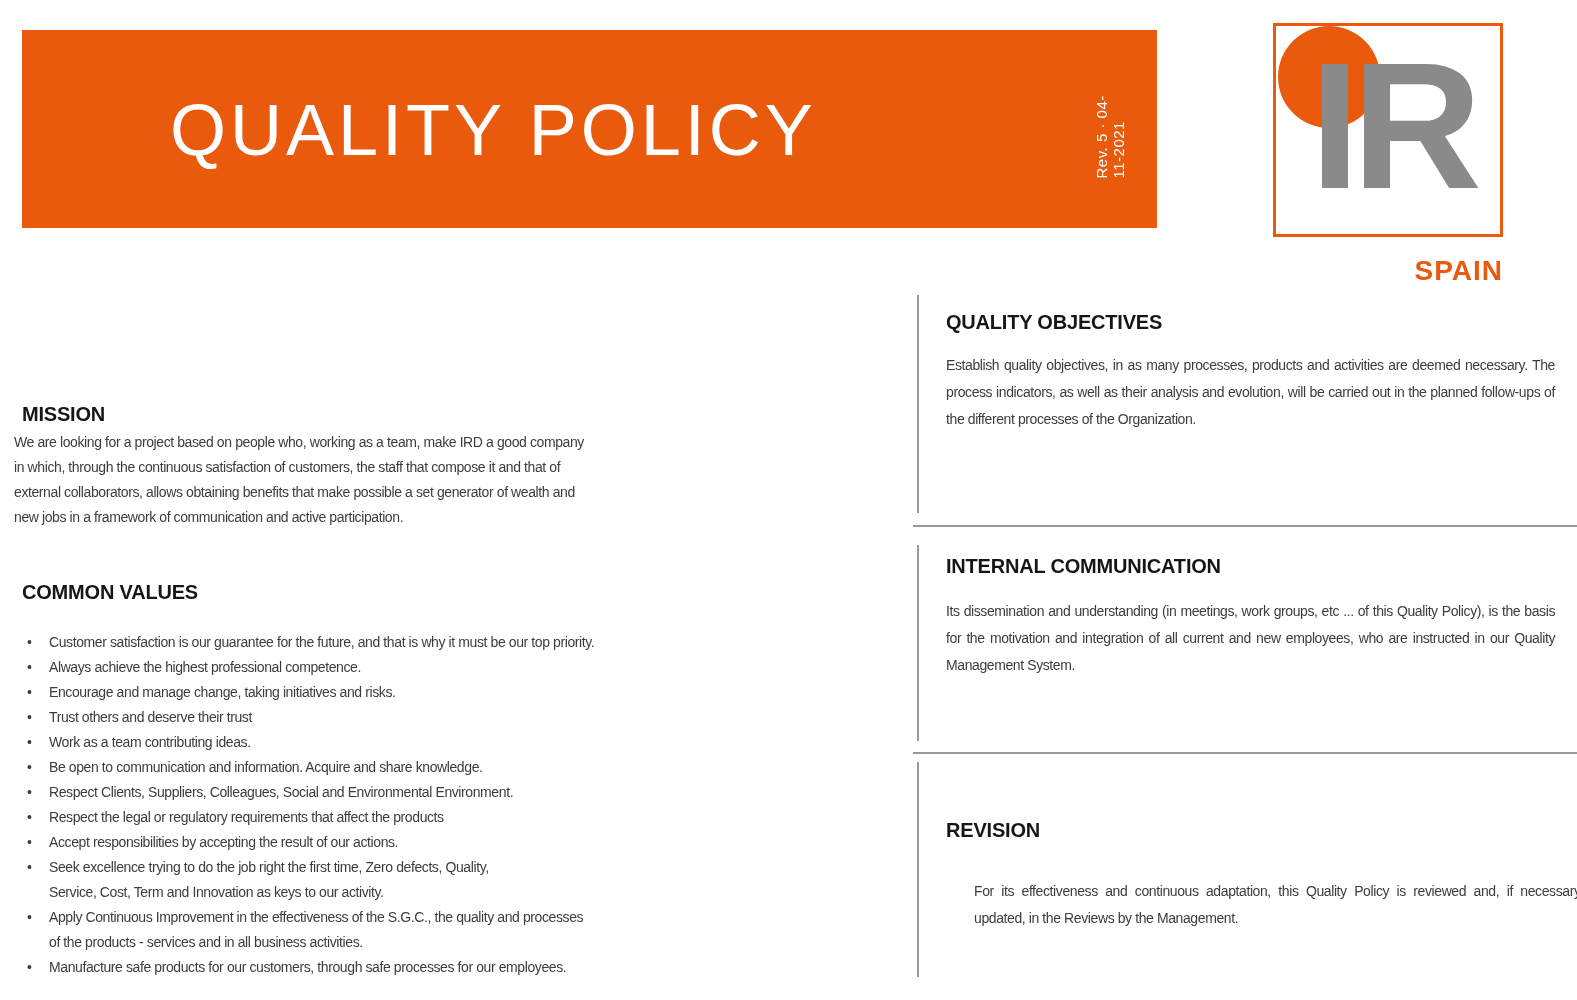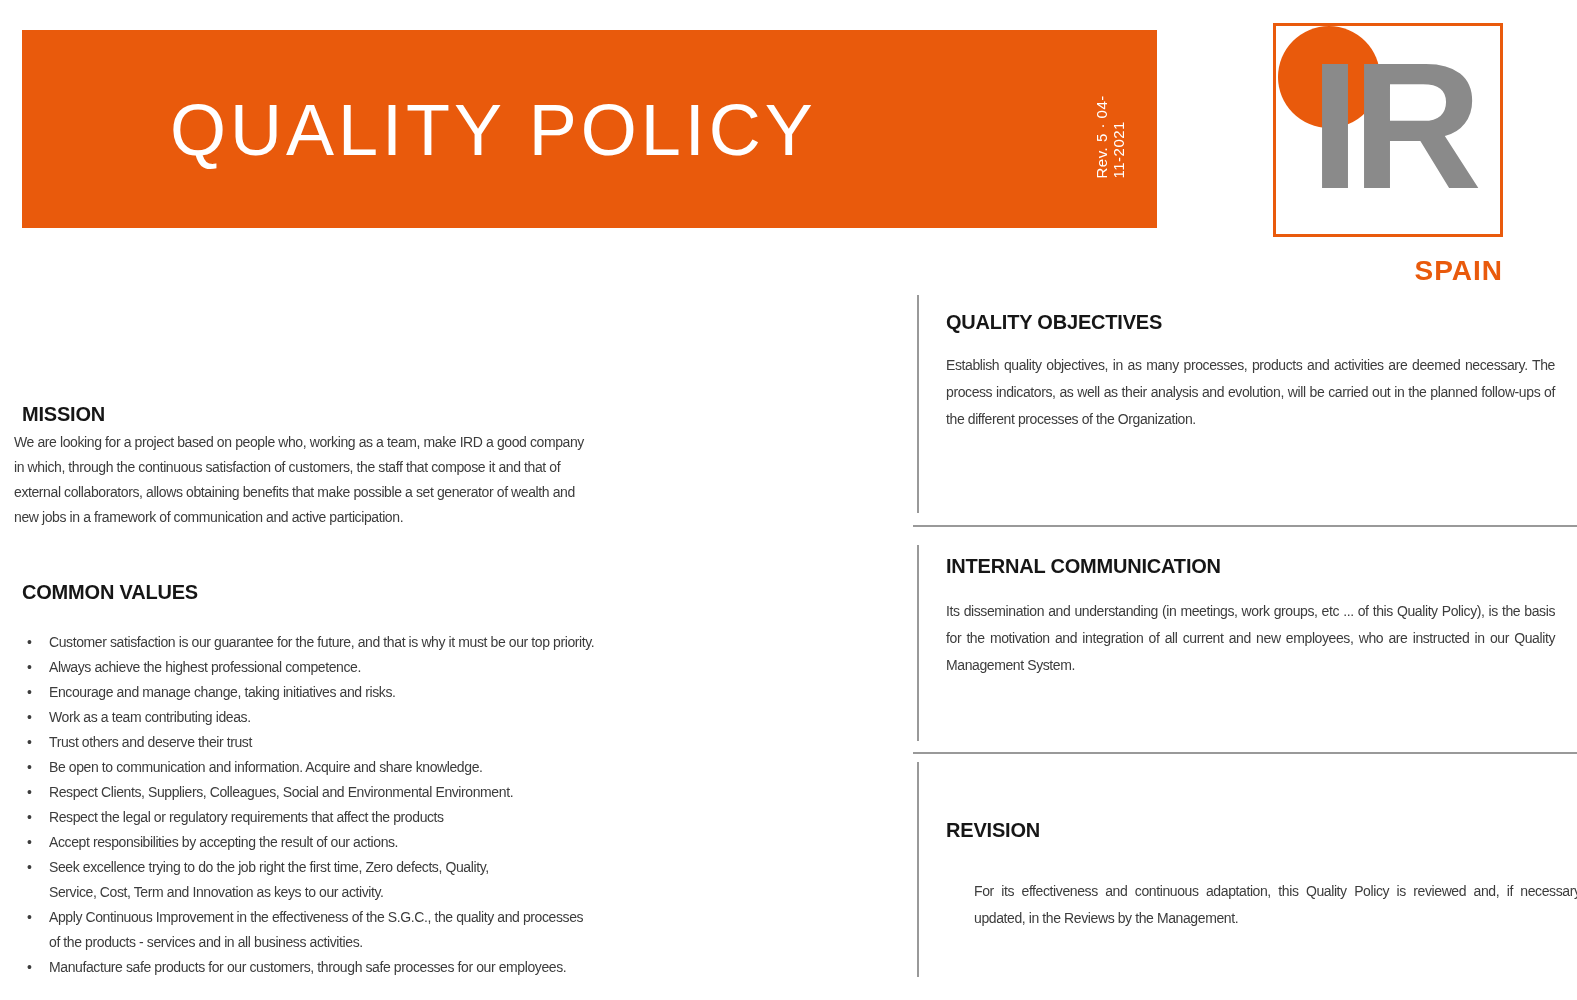--- a/index.html
+++ b/index.html
@@ -91,22 +91,22 @@
   <p class="body-text mission-body">We are looking for a project based on people who, working as a team, make IRD a good company
 in which, through the continuous satisfaction of customers, the staff that compose it and that of
 external collaborators, allows obtaining benefits that make possible a set generator of wealth and
 new jobs in a framework of communication and active participation.</p>
 
   <h2 class="h" style="left:22px; top:582px;">COMMON VALUES</h2>
   <ul class="body-text values-list">
     <li>Customer satisfaction is our guarantee for the future, and that is why it must be our top priority.</li>
     <li>Always achieve the highest professional competence.</li>
     <li>Encourage and manage change, taking initiatives and risks.</li>
+    <li>Trust others and deserve their trust</li>
     <li>Work as a team contributing ideas.</li>
-    <li>Trust others and deserve their trust</li>
     <li>Be open to communication and information. Acquire and share knowledge.</li>
     <li>Respect Clients, Suppliers, Colleagues, Social and Environmental Environment.</li>
     <li>Respect the legal or regulatory requirements that affect the products</li>
     <li>Accept responsibilities by accepting the result of our actions.</li>
     <li>Seek excellence trying to do the job right the first time, Zero defects, Quality,
 Service, Cost, Term and Innovation as keys to our activity.</li>
     <li>Apply Continuous Improvement in the effectiveness of the S.G.C., the quality and processes
 of the products - services and in all business activities.</li>
     <li>Manufacture safe products for our customers, through safe processes for our employees.</li>
   </ul>

